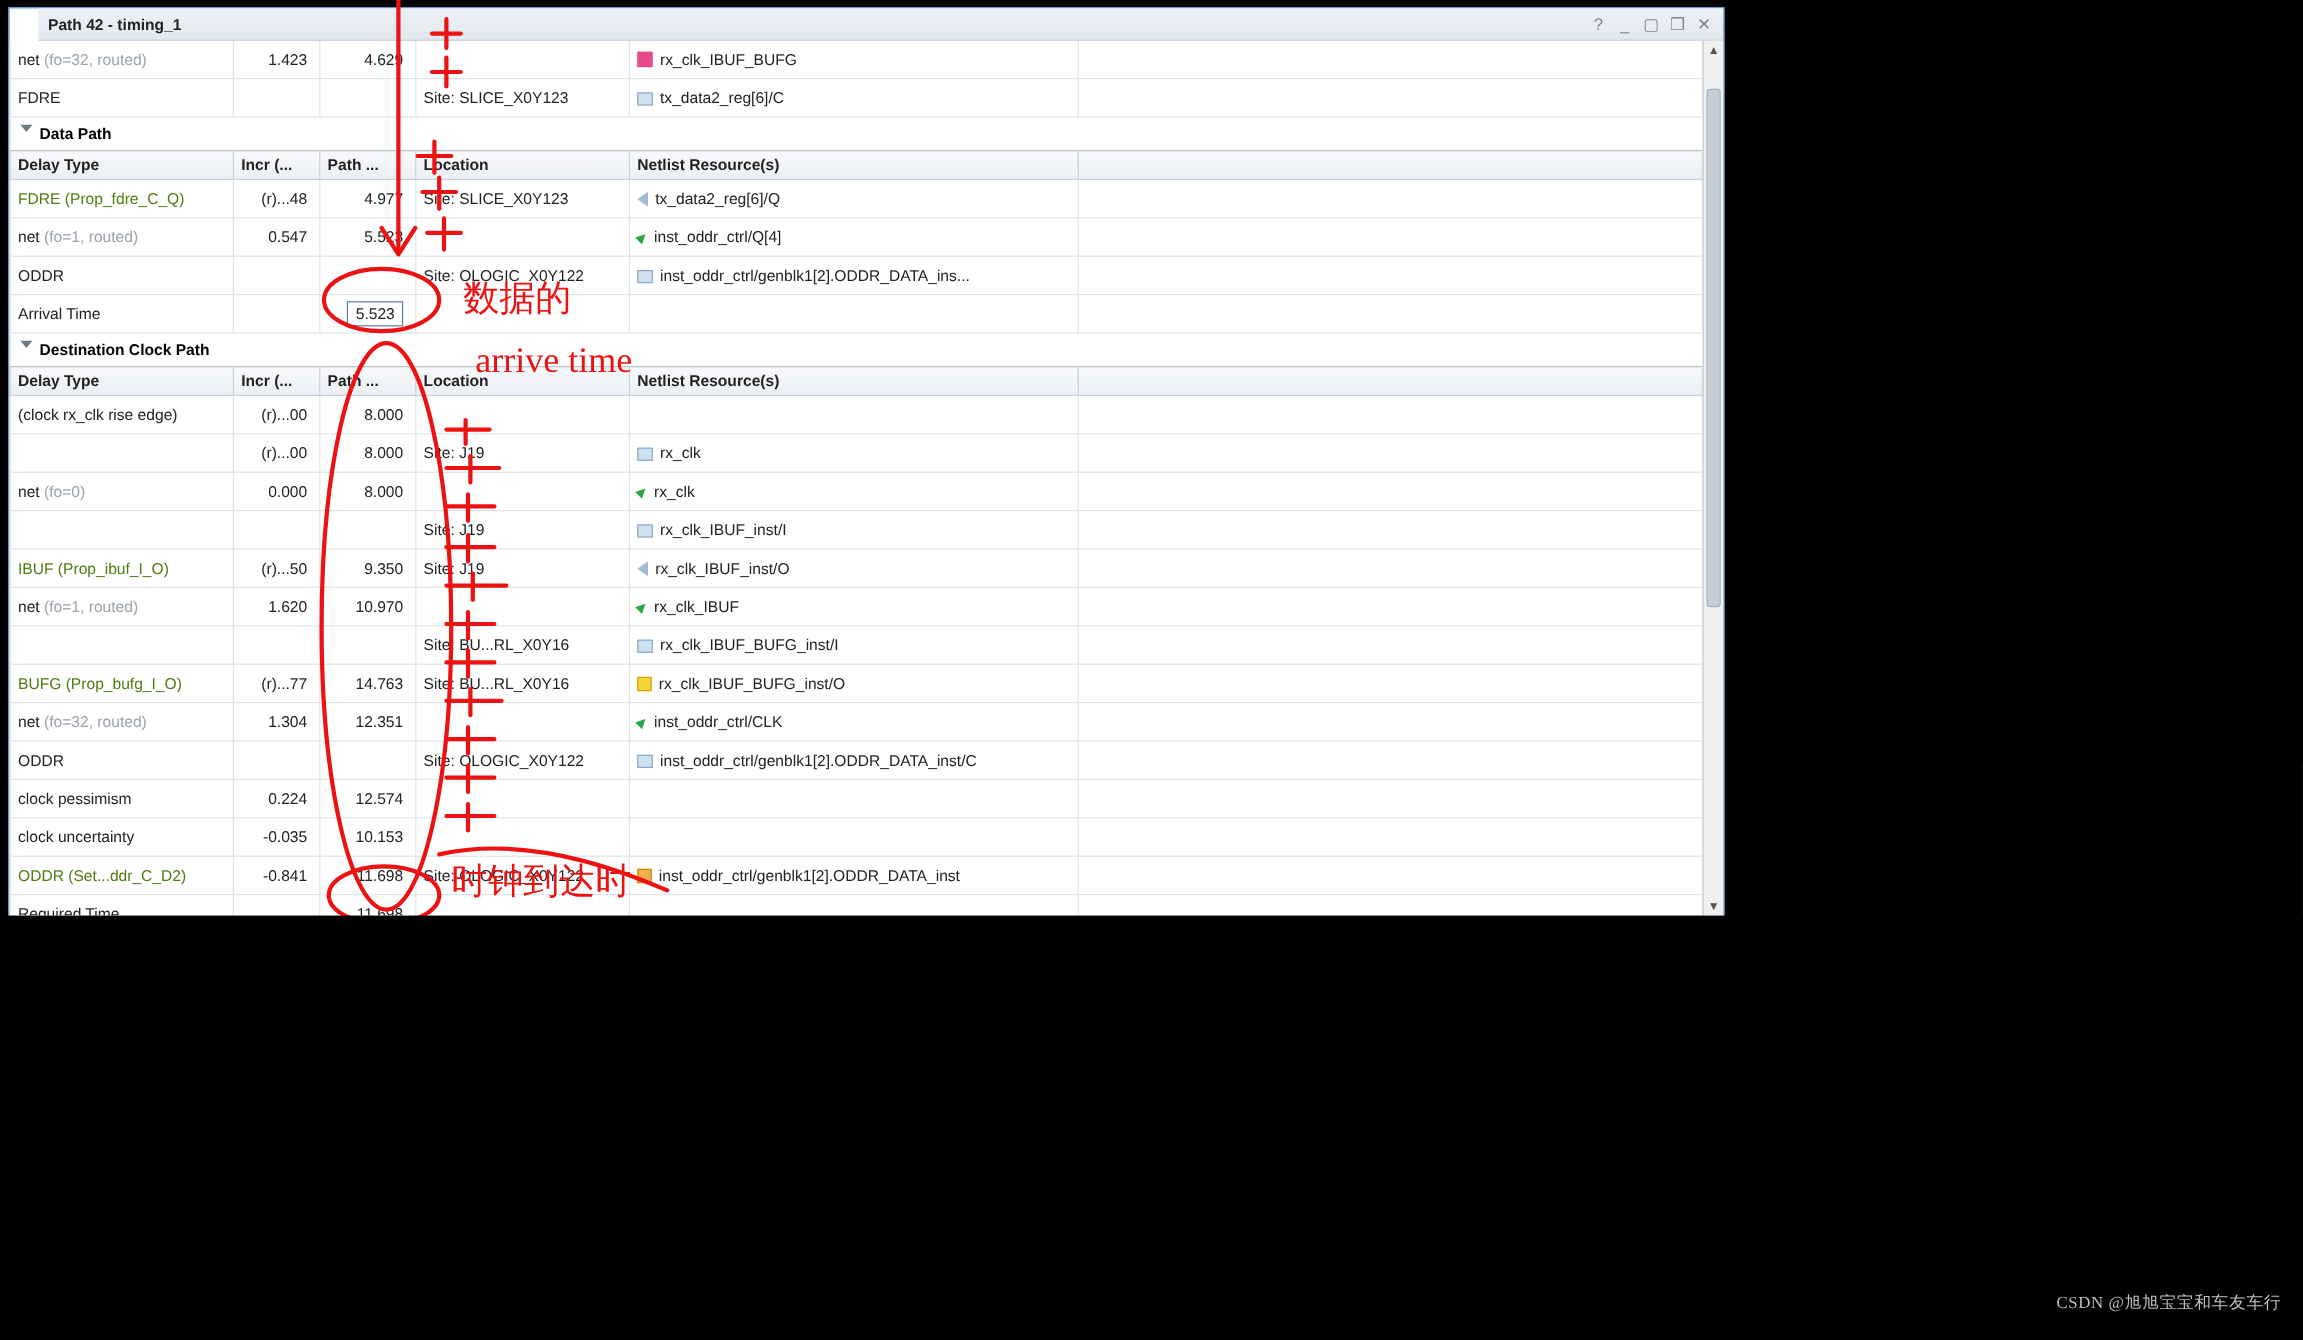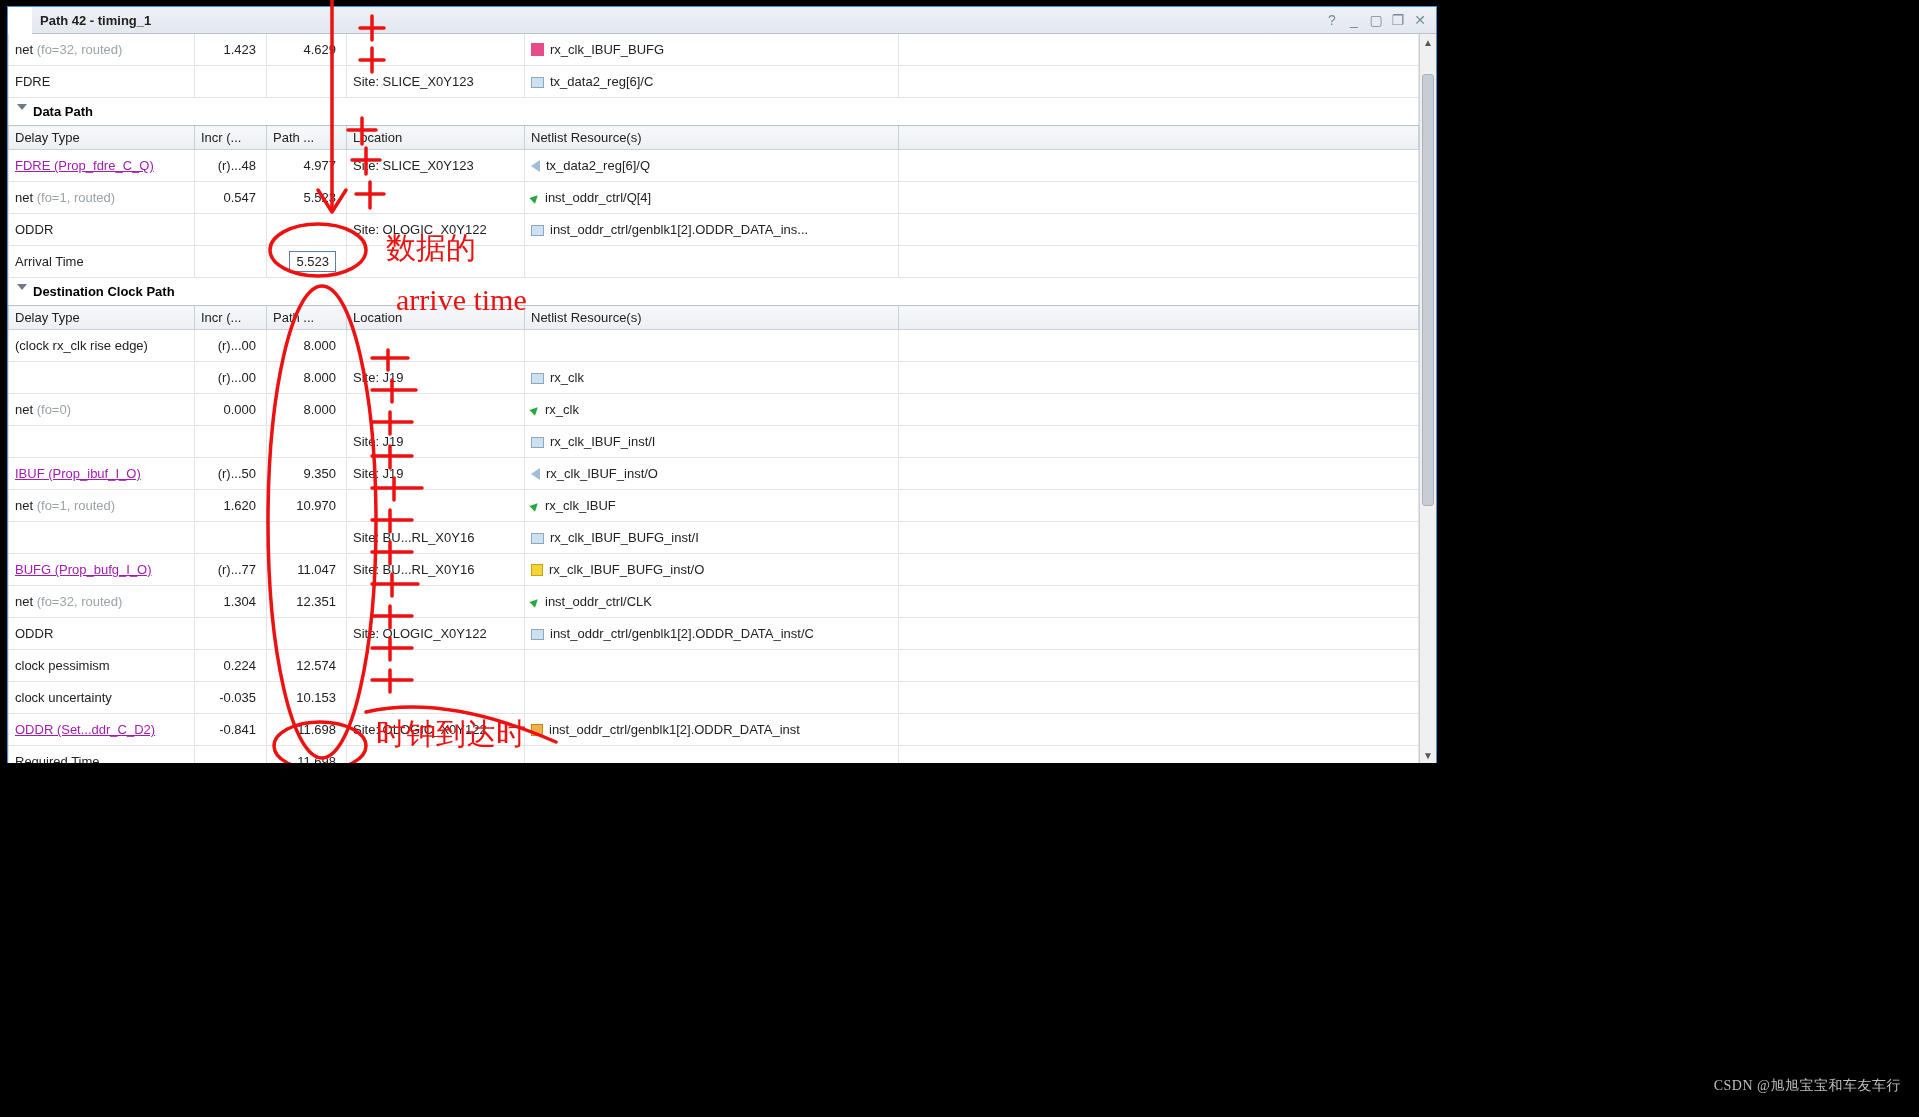--- a/index.html
+++ b/index.html
@@ -7,25 +7,25 @@
   .titlebar{height:26px;background:linear-gradient(#eef2f7,#e3e8ef);border-bottom:1px solid #b8c2cc;display:flex;align-items:center;padding:0 8px;font-weight:bold;font-size:13px;color:#222;margin-left:24px;}
   .titlebar .spacer{flex:1;}
   .titlebar .ctrl{width:16px;height:16px;margin-left:6px;color:#7a8a9a;font-weight:normal;display:flex;align-items:center;justify-content:center;font-size:14px;}
   .body{position:absolute;left:0;right:0;top:27px;bottom:0;background:#fff;display:flex;}
   .content{flex:1;overflow:hidden;position:relative;}
   .scrollbar{width:16px;background:#f0f0f0;border-left:1px solid #d0d0d0;position:relative;}
   .scroll-up,.scroll-down{height:16px;display:flex;align-items:center;justify-content:center;color:#555;font-size:10px;}
   .scroll-thumb{position:absolute;left:2px;right:2px;top:40px;height:430px;background:#c7cdd4;border:1px solid #a9b3bd;border-radius:3px;}
   table{border-collapse:collapse;width:calc(100% - 0px);table-layout:fixed;}
   col.c-type{width:186px;} col.c-incr{width:72px;} col.c-path{width:80px;} col.c-loc{width:178px;} col.c-net{width:374px;}
-  th{background:linear-gradient(#f7f9fb,#eceff3);border:1px solid #c8d0d8;text-align:left;font-weight:normal;color:#222;padding:4px 6px;font-size:13px;white-space:nowrap;overflow:hidden;}
+  th{background:linear-gradient(#f7f9fb,#eceff3);border:1px solid #c8d0d8;text-align:left;font-weight:bold;color:#222;padding:4px 6px;font-size:13px;white-space:nowrap;overflow:hidden;}
   td{border:1px solid #e0e4e8;padding:4px 6px;font-size:13px;color:#222;height:23px;white-space:nowrap;overflow:hidden;}
   td.num{text-align:right;padding-right:10px;font-variant-numeric:tabular-nums;}
   .muted{color:#9aa2aa;}
-  .link{color:#a21caf;text-decoration:underline;cursor:pointer;}
+  .link{color:#4d7c0f;cursor:pointer;}
   .section{background:#fff;border-top:1px solid #bcc5ce;border-bottom:1px solid #bcc5ce;font-weight:bold;font-style:normal;padding:2px 6px 2px 24px;position:relative;color:#000;}
   .section::before{content:"";position:absolute;left:8px;top:6px;width:0;height:0;border-left:5px solid transparent;border-right:5px solid transparent;border-top:6px solid #6b7988;}
   .ico{display:inline-block;width:13px;height:13px;margin-right:6px;vertical-align:-2px;}
   .ico-pink{background:#e84b8a;}
   .ico-tag{width:0;height:0;border-top:6px solid transparent;border-bottom:6px solid transparent;border-right:9px solid #a0bcd8;}
   .ico-tab{background:#cfe0ef;border:1px solid #88a8c6;width:11px;height:9px;}
   .ico-arrow{width:0;height:0;border-left:8px solid #28a745;border-top:4px solid transparent;border-bottom:4px solid transparent;transform:rotate(-45deg);margin-bottom:2px;}
   .ico-yel{background:#f5d33a;border:1px solid #c7a600;width:10px;height:10px;}
   .ico-or{background:#f0b050;border:1px solid #c78800;width:10px;height:10px;}
   .boxval{border:1px solid #5a7fa8;padding:2px 6px;display:inline-block;}
@@ -185,21 +185,21 @@
     <td><span></span></td>
     <td class="num"></td>
     <td class="num"></td>
     <td>Site: BU...RL_X0Y16</td>
     <td><span class="ico ico-tab"></span>rx_clk_IBUF_BUFG_inst/I</td>
     <td></td>
             </tr>
             <tr class="">
     <td><a class="link">BUFG (Prop_bufg_I_O)</a></td>
     <td class="num">(r)...77</td>
-    <td class="num">11.047</td>
+    <td class="num">14.763</td>
     <td>Site: BU...RL_X0Y16</td>
     <td><span class="ico ico-yel"></span>rx_clk_IBUF_BUFG_inst/O</td>
     <td></td>
             </tr>
             <tr class="">
     <td><span>net <span class="muted">(fo=32, routed)</span></span></td>
     <td class="num">1.304</td>
     <td class="num">12.351</td>
     <td></td>
     <td><span class="ico ico-arrow"></span>inst_oddr_ctrl/CLK</td>

